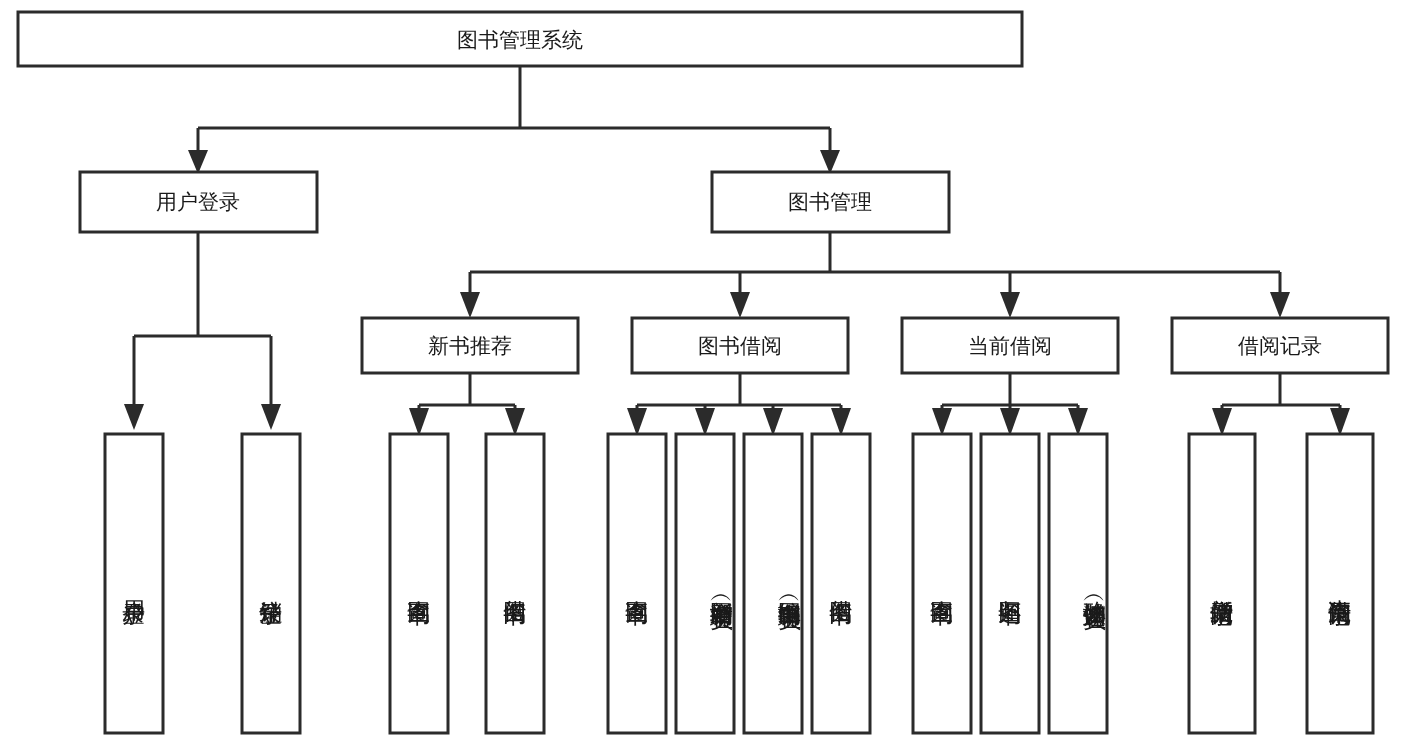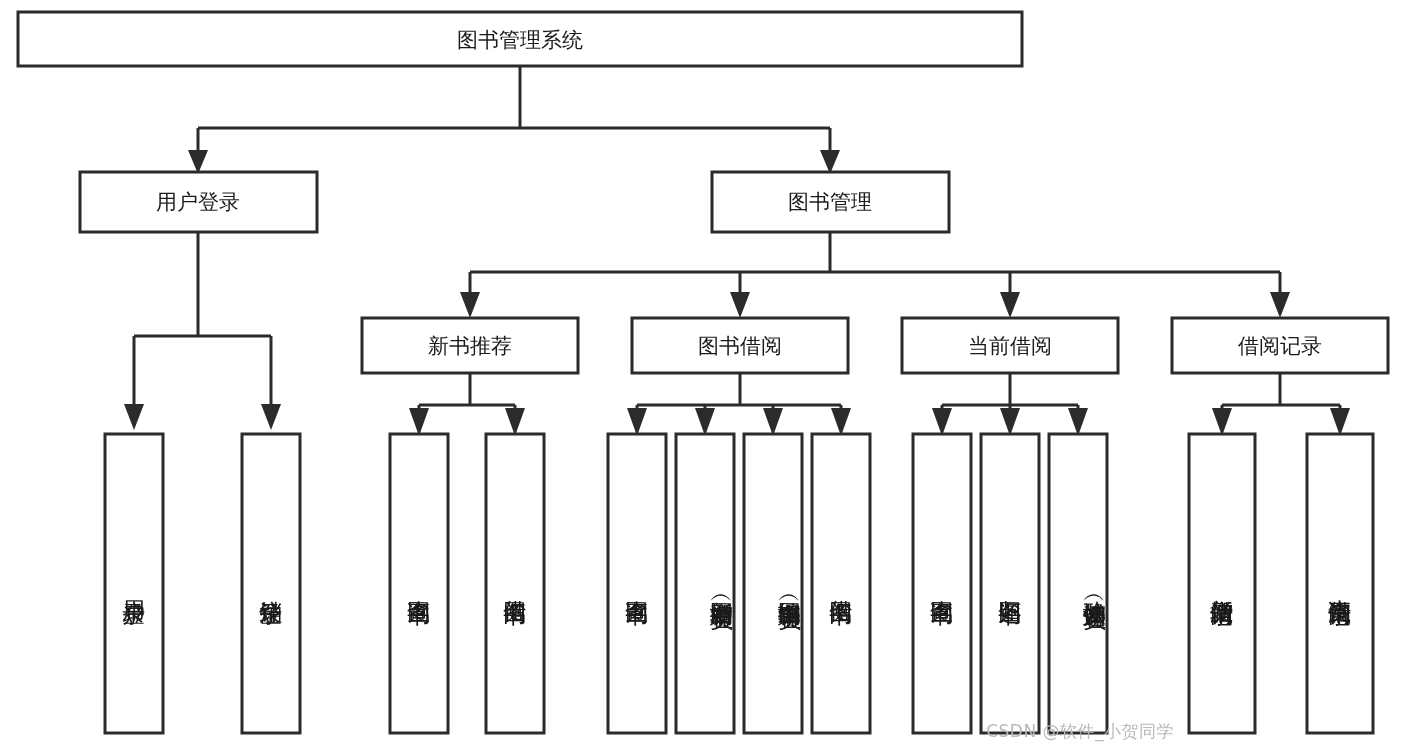--- a/index.html
+++ b/index.html
@@ -205,15 +205,14 @@
   <div class="leaf-label" style="left:744px; top:434px; width:58px; height:299px; align-items:flex-start; padding-top:8px; box-sizing:border-box;">编辑图书（管理员）</div>
   <div class="leaf-label" style="left:812px; top:434px; width:58px; height:299px;">借阅图书</div>
 
   <div class="leaf-label" style="left:913px; top:434px; width:58px; height:299px;">查询图书</div>
   <div class="leaf-label" style="left:981px; top:434px; width:58px; height:299px;">归还图书</div>
   <div class="leaf-label" style="left:1049px; top:434px; width:58px; height:299px; align-items:flex-start; padding-top:8px; box-sizing:border-box;">确认归还（管理员）</div>
 
   <div class="leaf-label" style="left:1189px; top:434px; width:66px; height:299px;">新增借阅记录</div>
   <div class="leaf-label" style="left:1307px; top:434px; width:66px; height:299px;">查询借阅记录</div>
 
-  <div class="watermark">CSDN @软件_小贺同学</div>
 
 </div>
 
 </body></html>

